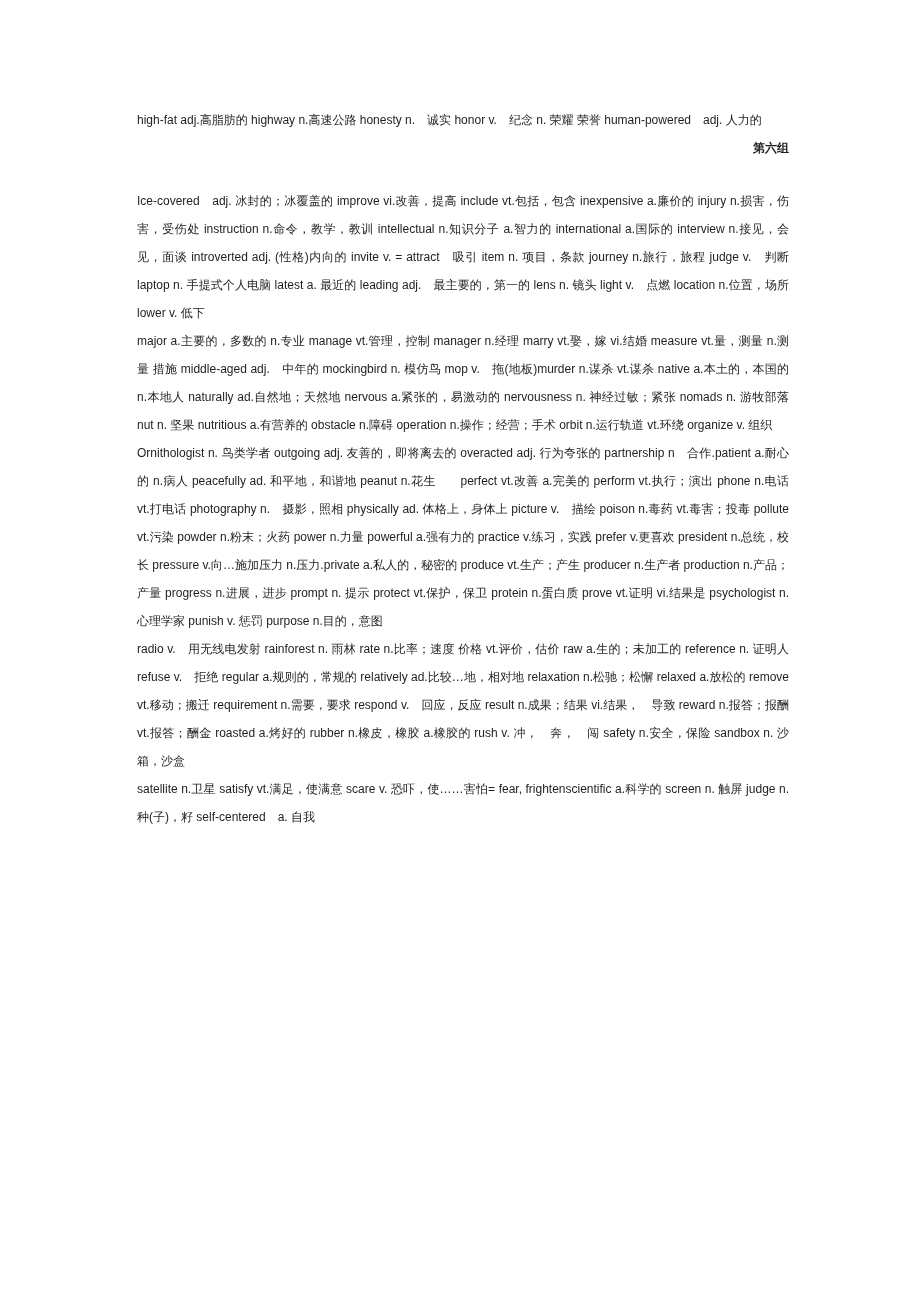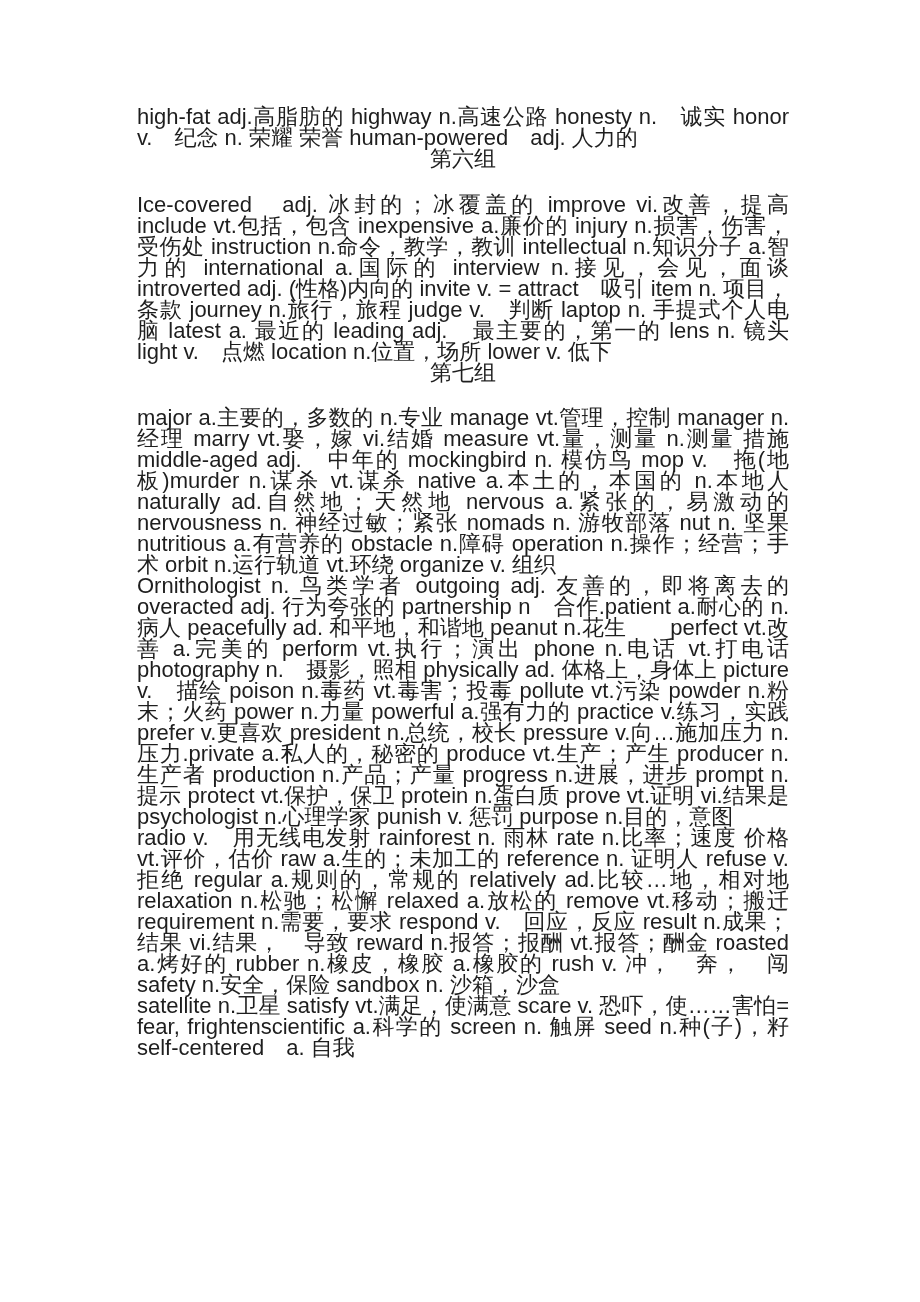--- a/index.html
+++ b/index.html
@@ -13,48 +13,47 @@
     overflow: hidden;
     position: relative;
     font-family: "Liberation Sans", "DejaVu Sans", sans-serif;
   }
   .doc-page {
     position: absolute;
     left: 137px;
     top: 106px;
     width: 652px;
     color: #1e1e1e;
-    font-size: 22px;
-    line-height: 21px;
+    font-size: 12px;
+    line-height: 28px;
   }
   .vocab-paragraph {
     margin: 0;
     text-align: justify;
     text-justify: inter-ideograph;
     word-break: normal;
     overflow-wrap: break-word;
   }
   .group-heading {
     margin: 0 0 24.5px 0;   
-    font-weight: normal;
-    text-align: center;
+    font-weight: bold;
+    text-align: right;
   }
 </style>
 </head>
 <body>
 
 <div class="doc-page">
 
   <p class="vocab-paragraph">high-fat adj.高脂肪的 highway n.高速公路 honesty n.　诚实 honor v.　纪念 n. 荣耀 荣誉 human-powered　adj. 人力的</p>
 
   <p class="group-heading">第六组</p>
   <p class="vocab-paragraph">Ice-covered　adj. 冰封的；冰覆盖的 improve vi.改善，提高 include vt.包括，包含 inexpensive a.廉价的 injury n.损害，伤害，受伤处 instruction n.命令，教学，教训 intellectual n.知识分子 a.智力的 international a.国际的 interview n.接见，会见，面谈 introverted adj. (性格)内向的 invite v. = attract　吸引 item n. 项目，条款 journey n.旅行，旅程 judge v.　判断 laptop n. 手提式个人电脑 latest a. 最近的 leading adj.　最主要的，第一的 lens n. 镜头 light v.　点燃 location n.位置，场所 lower v. 低下</p>
 
-  <p class="group-heading">第七组</p>
   <p class="vocab-paragraph">major a.主要的，多数的 n.专业 manage vt.管理，控制 manager n.经理 marry vt.娶，嫁 vi.结婚 measure vt.量，测量 n.测量 措施 middle-aged adj.　中年的 mockingbird n. 模仿鸟 mop v.　拖(地板)murder n.谋杀 vt.谋杀 native a.本土的，本国的 n.本地人 naturally ad.自然地；天然地 nervous a.紧张的，易激动的 nervousness n. 神经过敏；紧张 nomads n. 游牧部落 nut n. 坚果 nutritious a.有营养的 obstacle n.障碍 operation n.操作；经营；手术 orbit n.运行轨道 vt.环绕 organize v. 组织</p>
 
   <p class="vocab-paragraph">Ornithologist n. 鸟类学者 outgoing adj. 友善的，即将离去的 overacted adj. 行为夸张的 partnership n　合作.patient a.耐心的 n.病人 peacefully ad. 和平地，和谐地 peanut n.花生　　perfect vt.改善 a.完美的 perform vt.执行；演出 phone n.电话 vt.打电话 photography n.　摄影，照相 physically ad. 体格上，身体上 picture v.　描绘 poison n.毒药 vt.毒害；投毒 pollute vt.污染 powder n.粉末；火药 power n.力量 powerful a.强有力的 practice v.练习，实践 prefer v.更喜欢 president n.总统，校长 pressure v.向…施加压力  n.压力.private a.私人的，秘密的 produce vt.生产；产生 producer n.生产者 production n.产品；产量 progress n.进展，进步 prompt n. 提示 protect vt.保护，保卫 protein n.蛋白质 prove vt.证明 vi.结果是 psychologist n.心理学家 punish v. 惩罚 purpose n.目的，意图</p>
 
   <p class="vocab-paragraph">radio v.　用无线电发射 rainforest n. 雨林 rate n.比率；速度 价格 vt.评价，估价 raw a.生的；未加工的 reference n. 证明人 refuse v.　拒绝 regular a.规则的，常规的 relatively ad.比较…地，相对地 relaxation n.松驰；松懈 relaxed a.放松的 remove vt.移动；搬迁 requirement n.需要，要求 respond v.　回应，反应 result n.成果；结果 vi.结果，　导致 reward n.报答；报酬 vt.报答；酬金 roasted a.烤好的 rubber n.橡皮，橡胶 a.橡胶的 rush v. 冲，　奔，　闯 safety n.安全，保险 sandbox n. 沙箱，沙盒</p>
 
-  <p class="vocab-paragraph">satellite n.卫星 satisfy vt.满足，使满意 scare v. 恐吓，使……害怕= fear, frightenscientific a.科学的 screen n. 触屏 seed n.种(子)，籽 self-centered　a. 自我</p>
+  <p class="vocab-paragraph">satellite n.卫星 satisfy vt.满足，使满意 scare v. 恐吓，使……害怕= fear, frightenscientific a.科学的 screen n. 触屏 judge n.种(子)，籽 self-centered　a. 自我</p>
 
 </div>
 
 </body></html>

